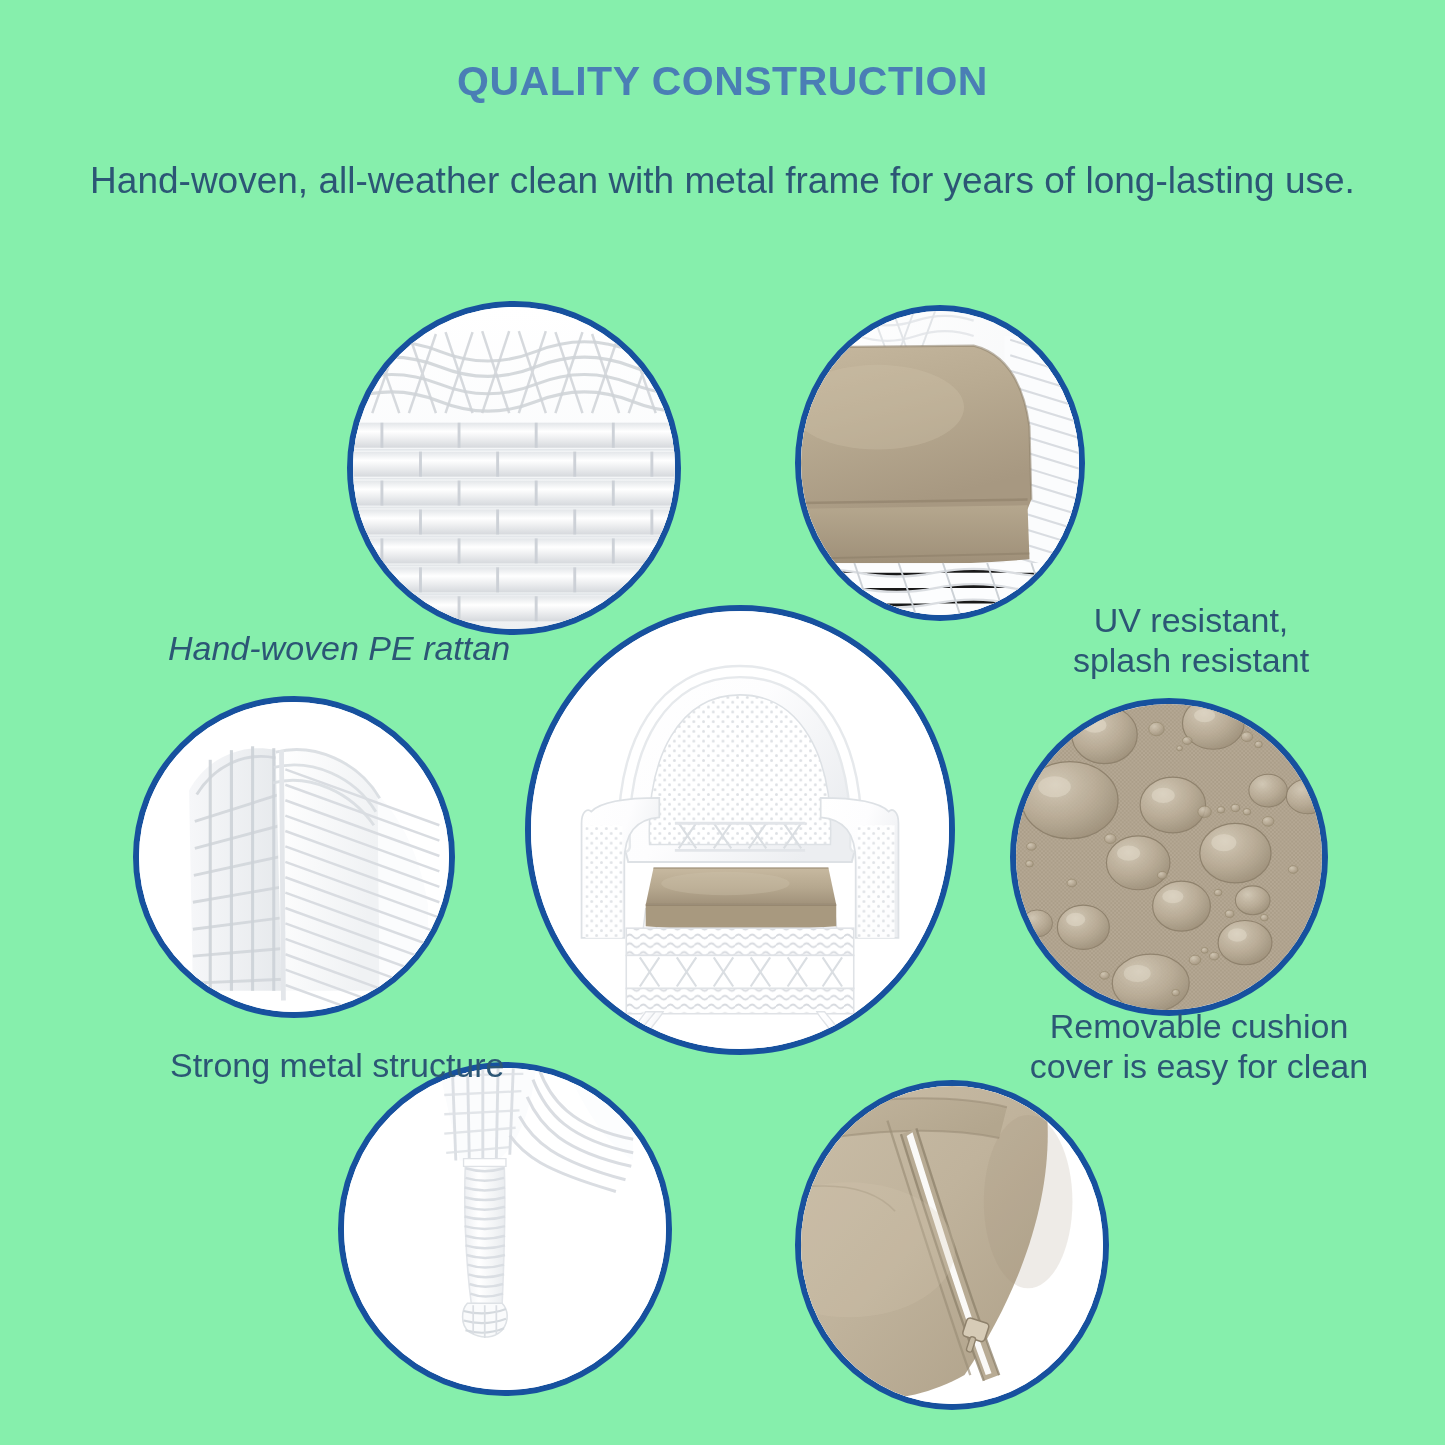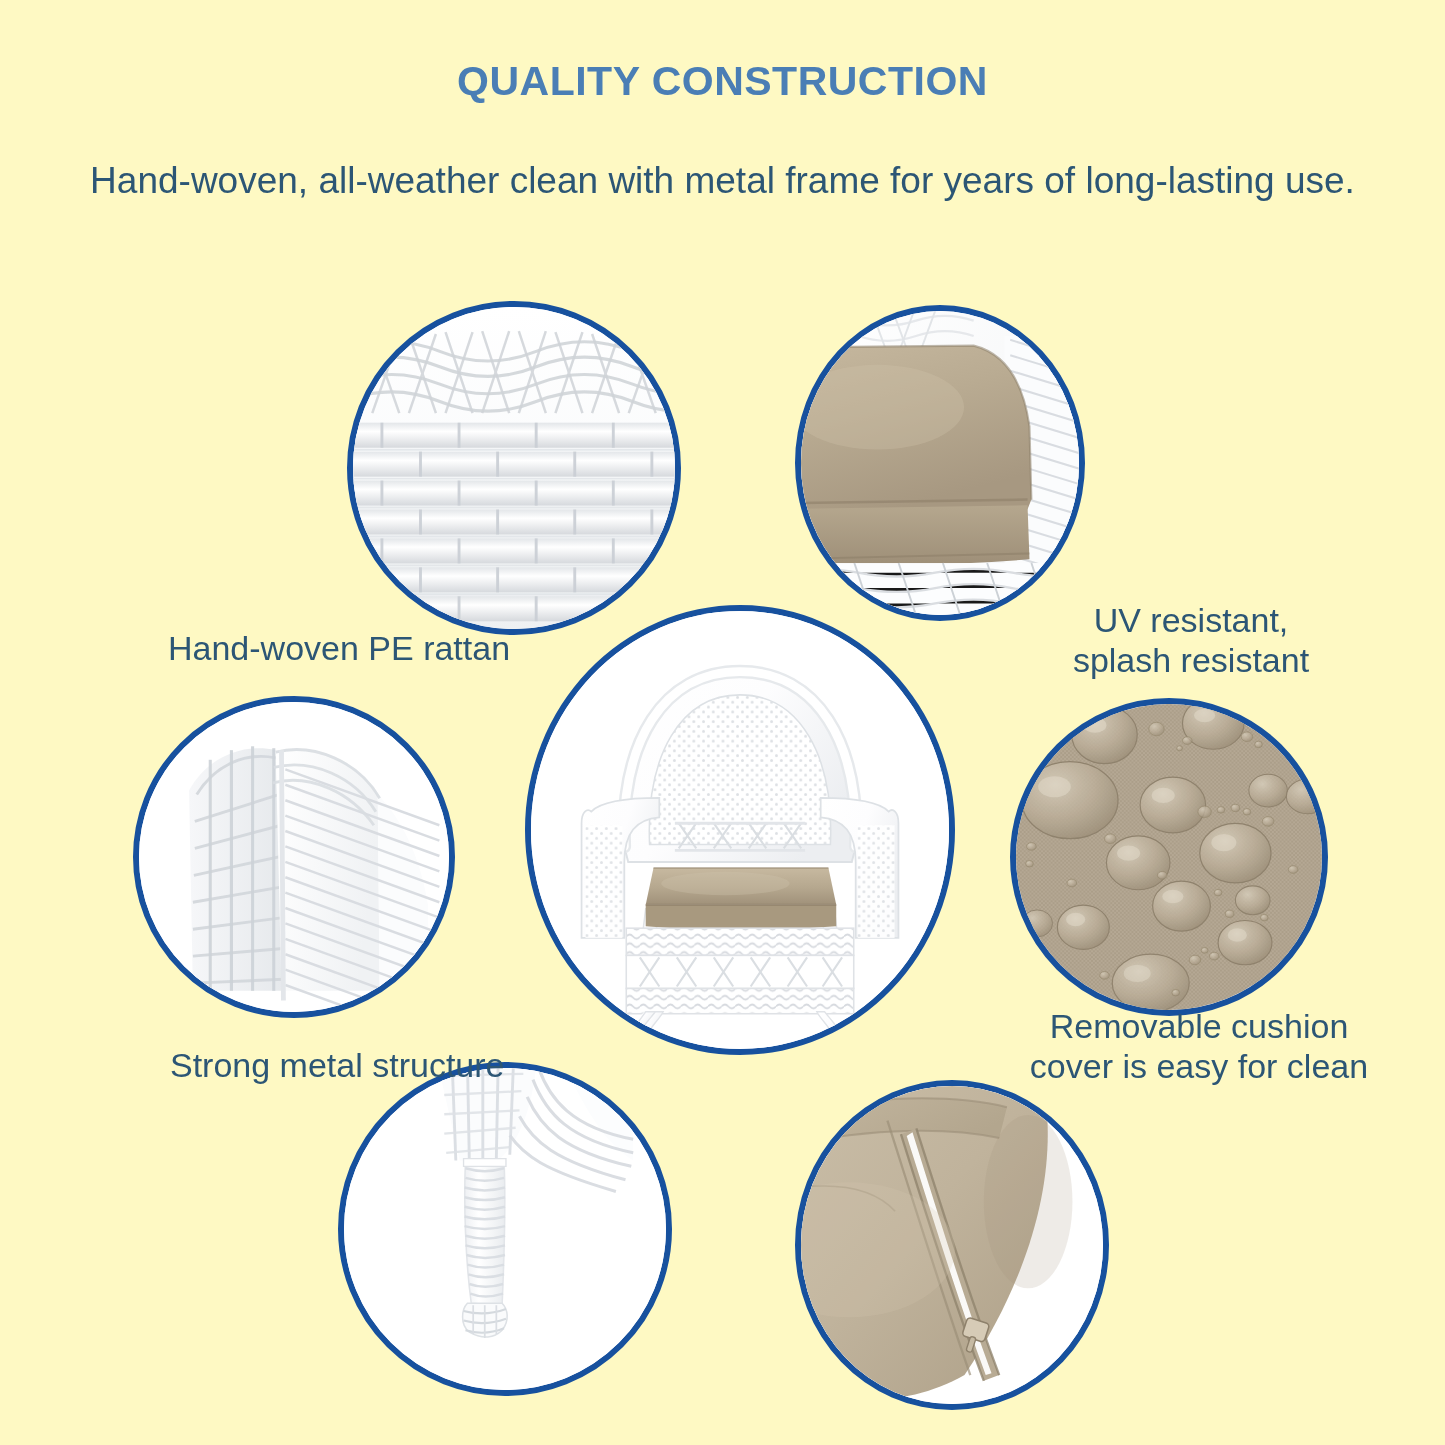--- a/index.html
+++ b/index.html
@@ -10,21 +10,21 @@
   body {
     width: 1445px;
     height: 1445px;
     font-family: "Liberation Sans", sans-serif;
     overflow: hidden;
   }
   .page {
     position: relative;
     width: 1445px;
     height: 1445px;
-    background: #fef9c3;
+    background: #86efac;
   }
 
   
   .title {
     position: absolute;
     top: 58px;
     left: 0;
     width: 1445px;
     text-align: center;
     font-size: 41px;
@@ -72,21 +72,21 @@
 
   
   .caption {
     position: absolute;
     color: #2c5675;
     font-size: 34px;
     font-family: "Liberation Sans", sans-serif;
     line-height: 1.18;
     white-space: pre-line;
   }
-  .cap-rattan { left: 168px;  top: 628px;  text-align: center; }
+  .cap-rattan { left: 168px;  top: 628px;  text-align: center; font-style: italic; }
   .cap-uv     { left: 1036px; top: 600px;  text-align: center; width: 310px; }
   .cap-metal  { left: 170px;  top: 1013px; text-align: left; margin-top: 32px; }
   .cap-remove { left: 1000px; top: 1006px; text-align: center; width: 350px; margin-left: 24px; }
 </style>
 </head>
 <body>
 
 <div class="page">
 
   <div class="title">QUALITY CONSTRUCTION</div>

